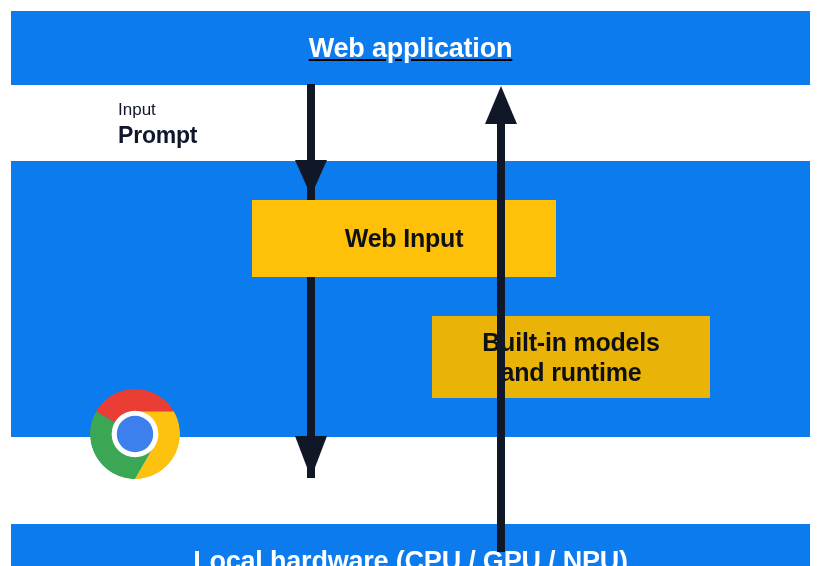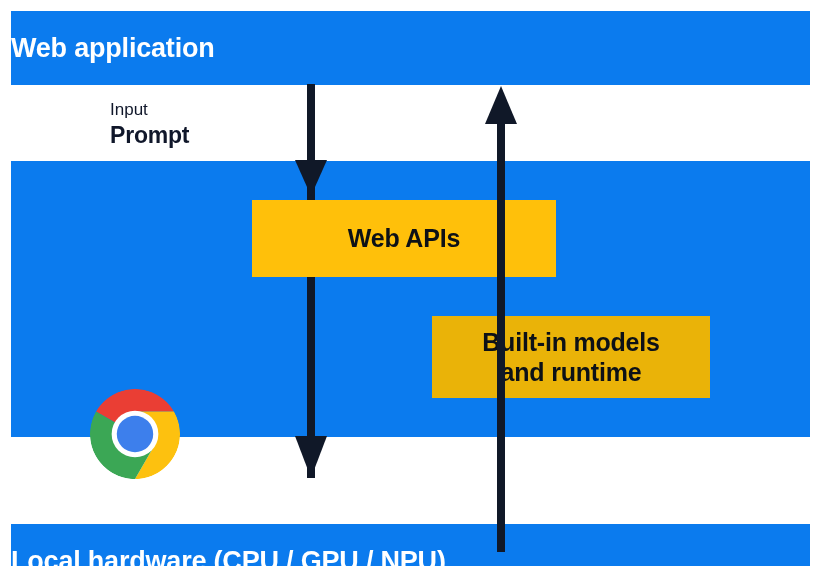--- a/index.html
+++ b/index.html
@@ -20,20 +20,22 @@
     background: #ffffff;
     overflow: hidden;
   }
 
   
   .band {
     position: absolute;
     background: var(--blue, #0B7BEE);
     display: flex;
     align-items: center;
+    justify-content: center;
+    text-decoration: underline;
   }
   #band-web-application {
     left: 11px;
     top: 11px;
     width: 799px;
     height: 74px;
   }
   #band-browser {
     left: 11px;
     top: 161px;
@@ -69,21 +71,21 @@
     font-weight: normal;
     display: block;
   }
   .io-value {
     font-size: 23px;
     font-weight: bold;
     display: block;
     letter-spacing: -0.2px;
   }
   #io-input {
-    left: 110px;
+    left: 118px;
     top: 100px;
     text-align: left;
   }
   #io-output {
     right: 38px;
     top: 100px;
     text-align: right;
   }
 
   
@@ -202,21 +204,21 @@
     <polygon points="1,76 33,76 17,112" fill="#101828"></polygon>
     <polygon points="1,352 33,352 17,394" fill="#101828"></polygon>
   </svg>
 
   <svg class="arrow-svg" id="arrow-up-response" viewBox="0 0 34 466" aria-hidden="true">
     <rect x="13" y="30" width="8" height="436" fill="#101828"></rect>
     <polygon points="17,0 33,38 1,38" fill="#101828"></polygon>
   </svg>
 
   <div class="yellow-box" id="box-web-apis" style="background: rgb(255, 192, 10); color: rgb(13, 17, 23);">
-    <span>Web APIs</span>
+    <span>Web Input</span>
   </div>
 
   <div class="yellow-box" id="box-builtin-models" style="background: #eab308; color: rgb(13, 17, 23);">
     <span>
       <span>Built-in models</span><br>
       <span>and runtime</span>
     </span>
   </div>
 
   <div class="band" id="band-local-hardware" style="--blue: #0B7BEE;">

